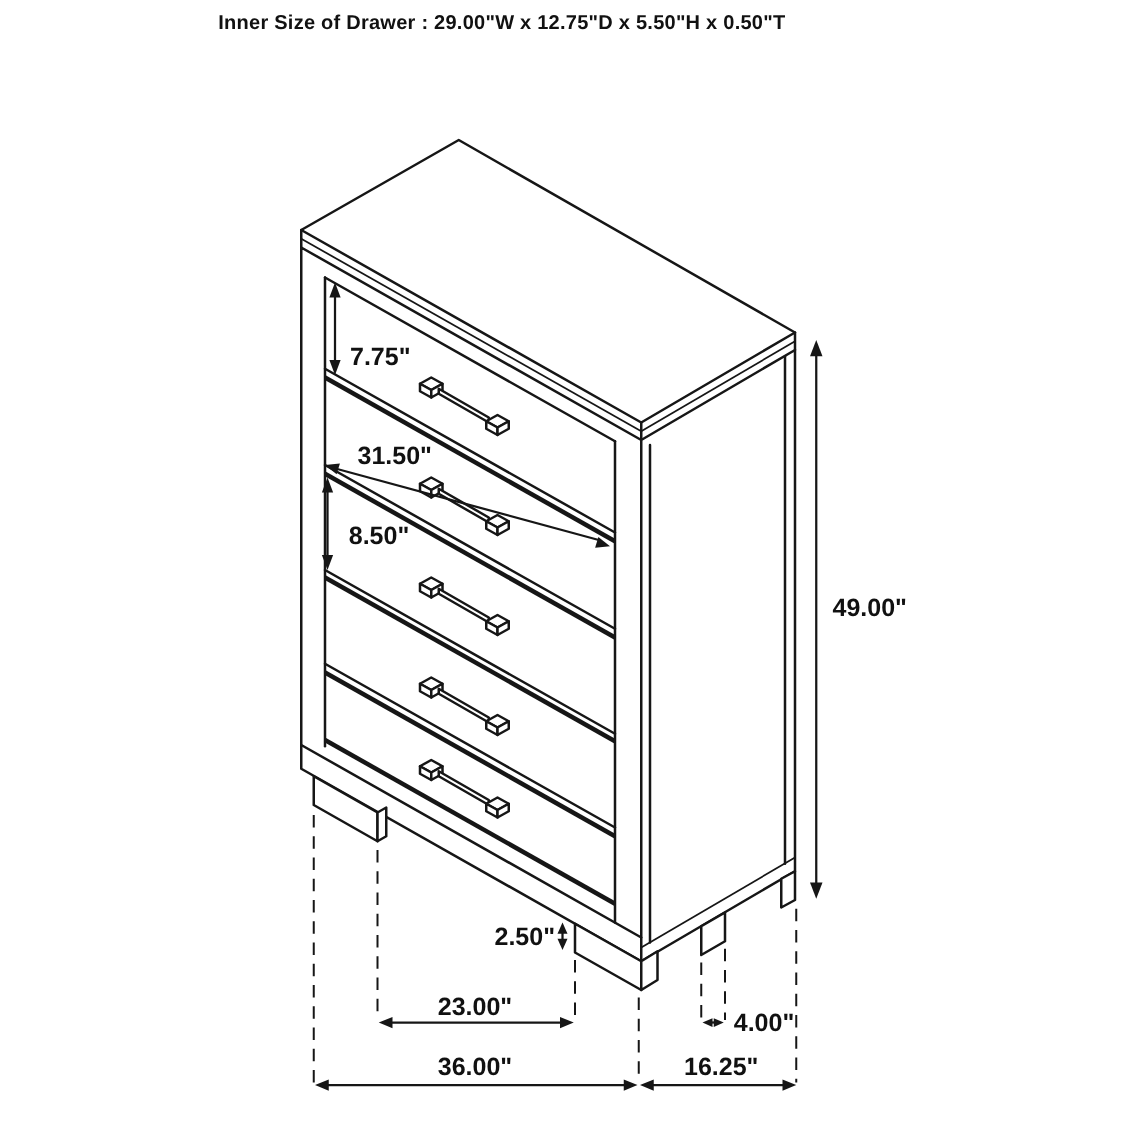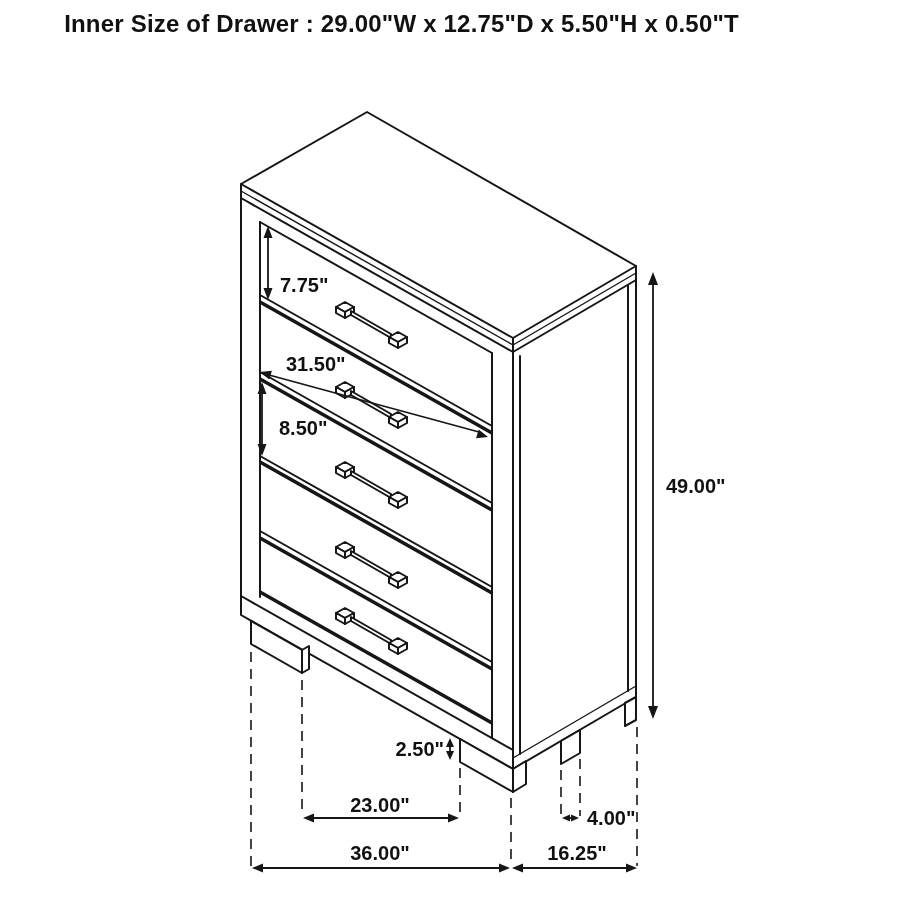--- a/index.html
+++ b/index.html
@@ -16,21 +16,21 @@
     width: 900px;
     height: 900px;
     background: #ffffff;
   }
   .diagram-title {
     position: absolute;
     top: 10px;
     left: 0;
     width: 803px;
     text-align: center;
-    font-size: 24px;
+    font-size: 16px;
     font-weight: bold;
     color: #111111;
     letter-spacing: 0.2px;
   }
   svg { position: absolute; top: 0; left: 0; }
   .ln   { stroke: #161616; stroke-width: 2;   fill: none; stroke-linecap: round; }
   .lnthin { stroke: #161616; stroke-width: 1.4; fill: none; }
   .lnheavy { stroke: #161616; stroke-width: 3.6; fill: none; stroke-linecap: butt; }
   .face { stroke: #161616; stroke-width: 2; fill: #ffffff; stroke-linejoin: round; }
   .dash { stroke: #161616; stroke-width: 1.6; fill: none; stroke-dasharray: 10 7; }

